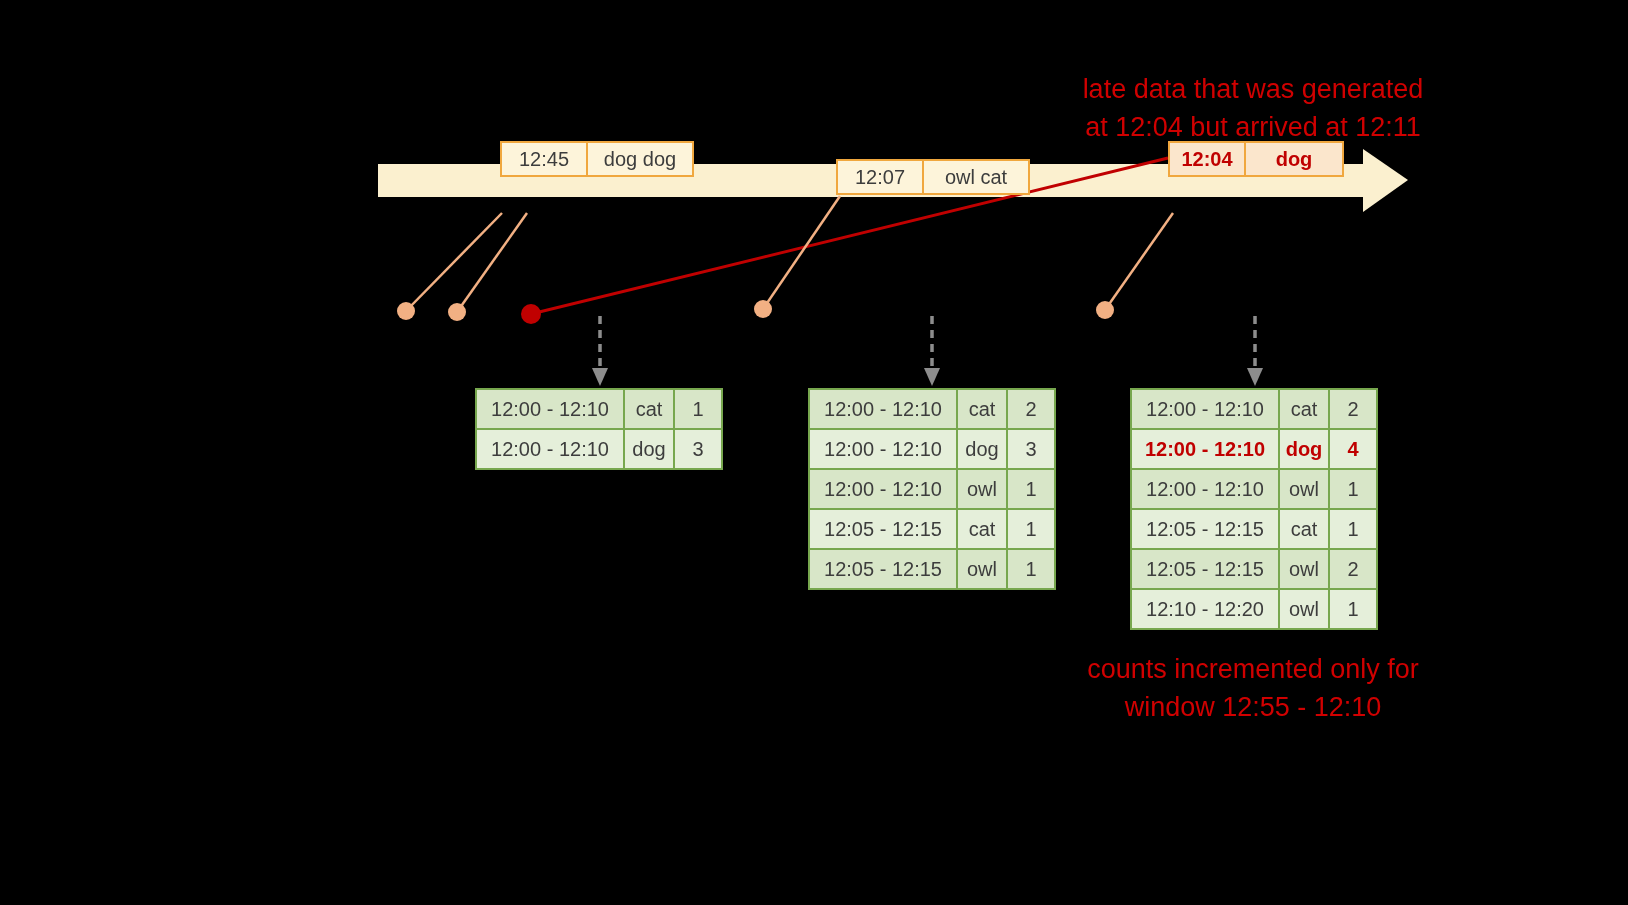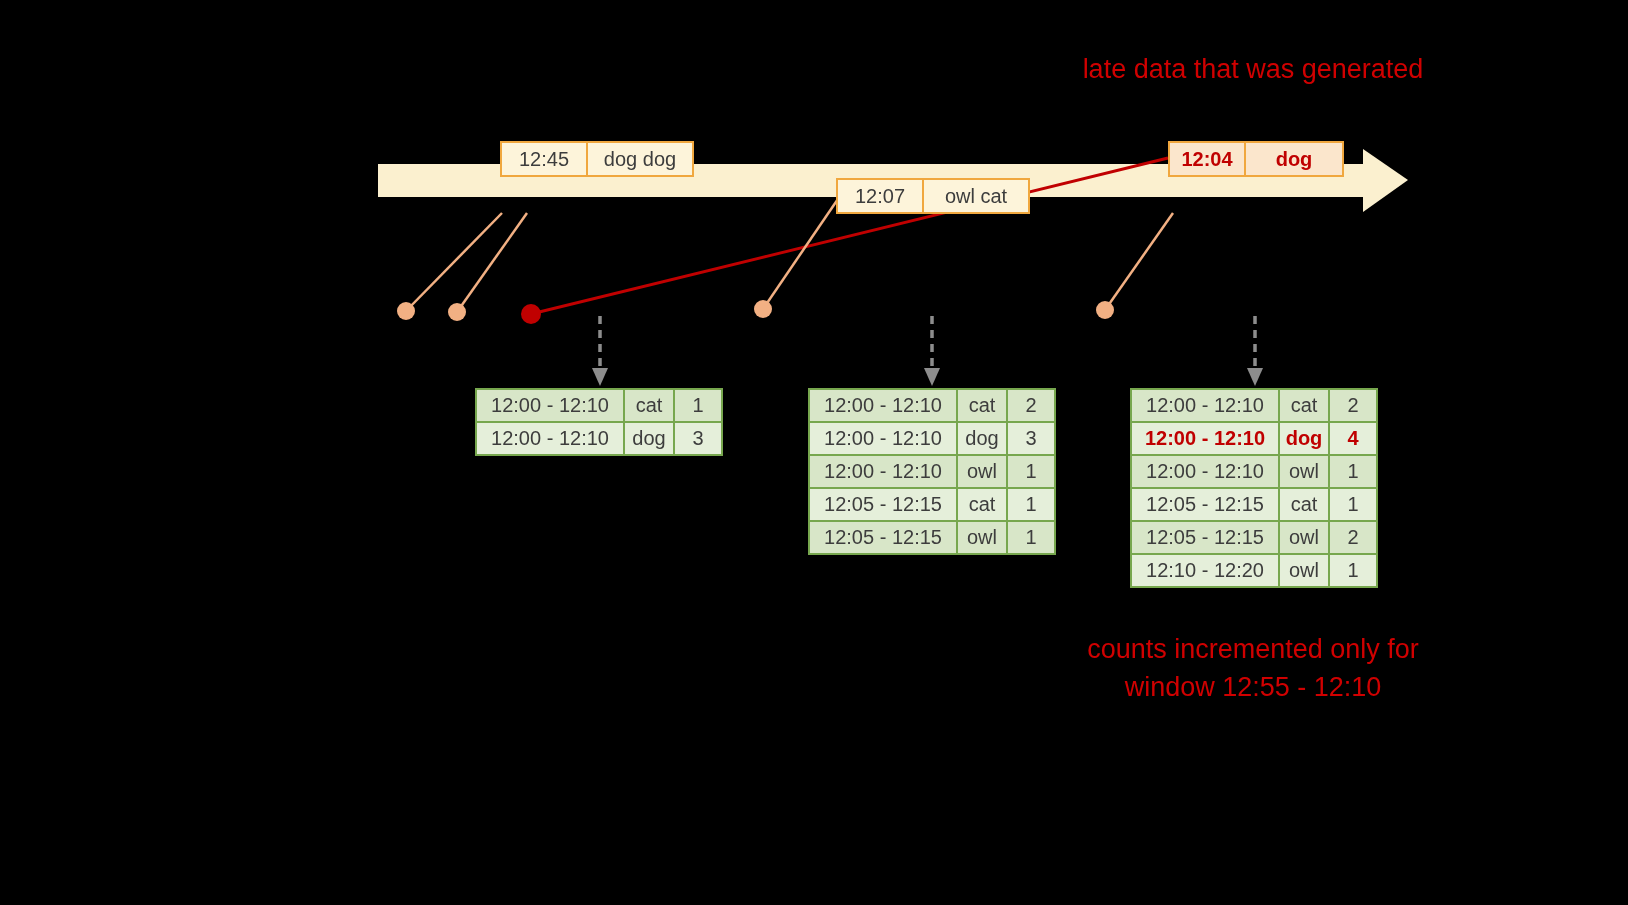--- a/index.html
+++ b/index.html
@@ -42,38 +42,39 @@
     background: var(--late-fill);
     color: var(--late-red);
     font-weight: bold;
   }
 
   .result-table { font-size: 20px; color: var(--cell-text); }
   .result-table td {
     border: 2px solid var(--result-border);
     text-align: center;
     vertical-align: middle;
-    height: 33px;
+    height: 40px;
     padding: 4px;
     overflow: hidden;
   }
   .result-table td.win { width: 148px; }
   .result-table td.word { width: 50px; }
   .result-table td.cnt { width: 48px; }
   .result-table tr:nth-child(odd) td { background: var(--result-fill-a); }
   .result-table tr:nth-child(even) td { background: var(--result-fill-b); }
   .result-table tr.highlight td { color: var(--late-red); font-weight: bold; }
 
   .annotation {
     position: absolute;
     width: 470px;
     text-align: center;
     color: var(--annotation-red);
     font-size: 27px;
     line-height: 38px;
+    margin-top: 20px;
   }
 </style>
 </head>
 <body>
 
 <div class="canvas">
 
   <svg class="svg-layer" width="1628" height="905" viewBox="0 0 1628 905">
 
     <rect x="378" y="164" width="988" height="33" class="timeline-band"></rect>
@@ -97,32 +98,33 @@
 
     <line x1="932" y1="316" x2="932" y2="368" class="trigger"></line>
     <polygon points="924,368 940,368 932,386" class="trigger-head"></polygon>
 
     <line x1="1255" y1="316" x2="1255" y2="368" class="trigger"></line>
     <polygon points="1247,368 1263,368 1255,386" class="trigger-head"></polygon>
   </svg>
 
   <div class="annotation" style="left:1018px; top:50px;">
     <div>late data that was generated</div>
+    <div>at 12:04 but arrived at 12:11</div>
   </div>
 
   <table class="event-table" style="left:500px; top:141px;">
     <tbody>
     <tr>
       <td class="et">12:45</td>
       <td class="ew">dog dog</td>
     </tr>
   </tbody>
     </table>
 
-  <table class="event-table" style="left:836px; top:159px;margin-top:19px;">
+  <table class="event-table" style="left:836px; top:159px;">
     <tbody>
         <tr>
       <td class="et">12:07</td>
       <td class="ew">owl cat</td>
     </tr>
   </tbody>
     </table>
 
   <table class="event-table narrow" style="left:1168px; top:141px;">
     <tbody>

